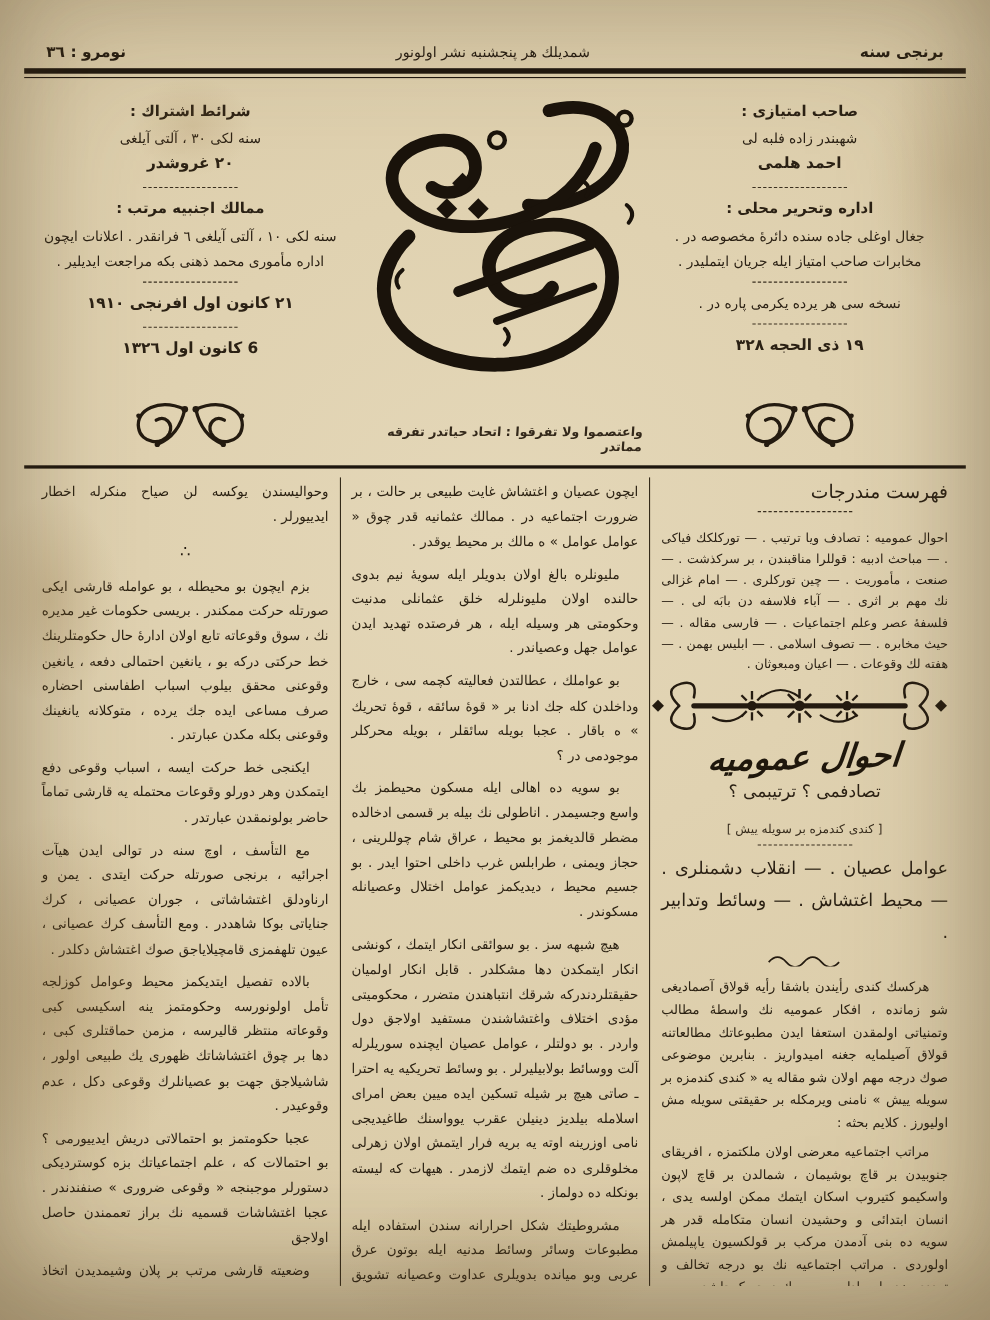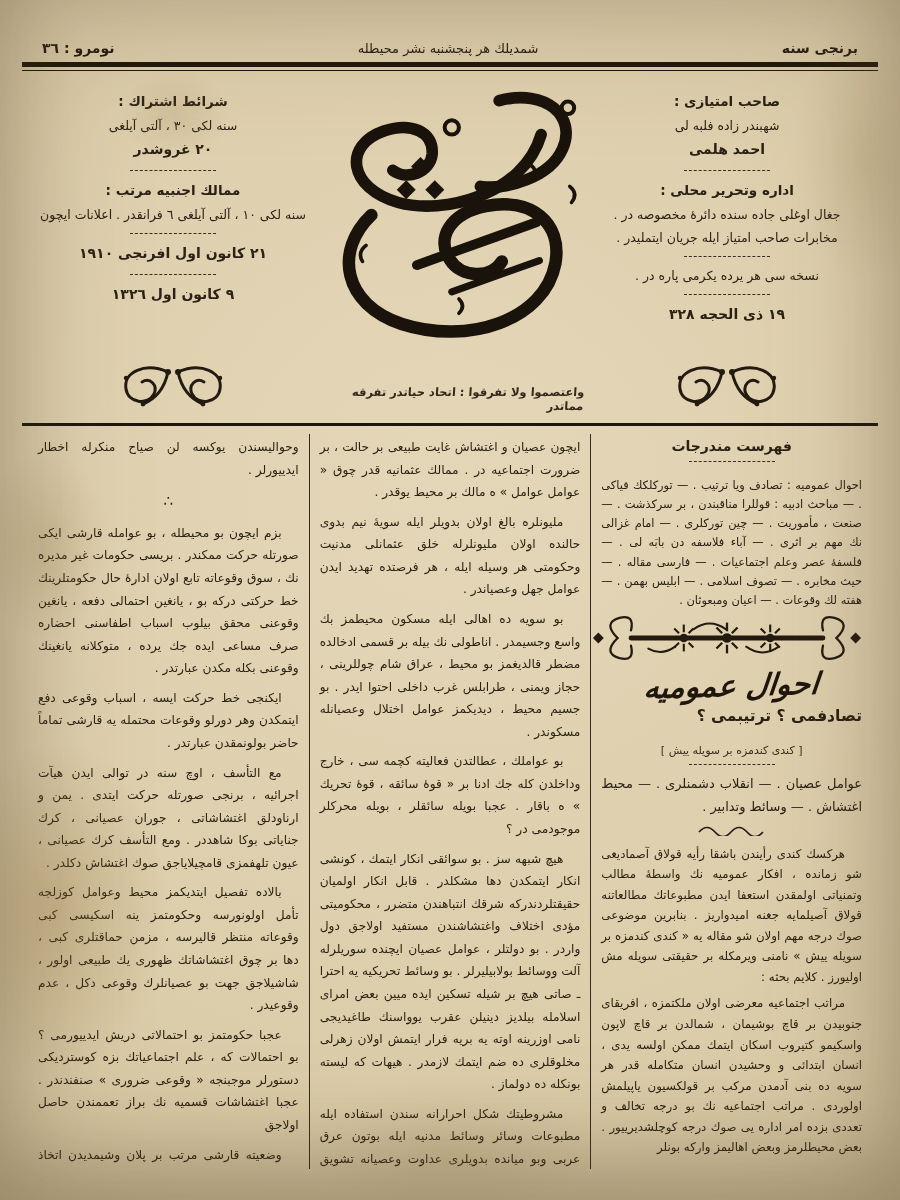--- a/index.html
+++ b/index.html
@@ -83,60 +83,60 @@
     color:#2c2213;
   }
   .para.cont{text-indent:0;}
   .para.mark{
     text-align:center;text-indent:0;font-size:15px;letter-spacing:0;
     margin:2px 0 6px 0;color:#241b10;
   }
   .col-right .para{font-size:11.8px;line-height:1.74;margin-bottom:6px;}
 
   .contents-title{
-    margin:2px 0 2px 0;text-align:center;
-    font-size:14px;font-weight:bold;
+    margin:2px 0 2px 0;
+    font-size:17px;font-weight:normal;
   }
   .contents-body{
     margin:14px 0 4px 0;
     font-size:11.4px;line-height:1.68;text-align:justify;
   }
   .floral-band{display:block;margin:4px auto 6px auto;}
   .article-title{
     margin:0;text-align:center;
     font-size:30px;font-weight:bold;font-style:italic;
     transform:rotate(-1.5deg) skewX(-7deg);
     color:#1f170c;
   }
   .article-subtitle{
-    margin:4px 0 0 0;
-    font-size:15.5px;font-weight:bold;
+    margin:4px 0 0 0;text-align:center;
+    font-size:15.5px;font-weight:normal;
   }
   .article-note{
     margin:19px 0 0 0;text-align:center;
     font-size:11px;color:#382d1d;
   }
   .topics{
-    margin:2px 0 2px 0;font-size:13px;line-height:1.8;text-align:justify;
+    margin:2px 0 2px 0;font-size:16px;line-height:1.8;text-align:justify;
   }
   .squiggle-row{text-align:center;margin:0 0 4px 0;}
 </style>
 </head>
 <body>
 
 <div class="page">
   <div class="stain s1"></div>
   <div class="stain s2"></div>
   <div class="stain s3"></div>
   <div class="stain s4"></div>
   <div class="stain s5"></div>
 
   <div class="topline">
     <span>برنجى سنه</span>
-    <span class="center">شمديلك هر پنجشنبه نشر محيطله</span>
+    <span class="center">شمديلك هر پنجشنبه نشر اولونور</span>
     <span>نومرو : ٣٦</span>
   </div>
   <div class="double-rule"></div>
 
   <div class="masthead">
 
     <div class="mh-box">
       <div class="b-title">صاحب امتيازى :</div>
       <div>شهبندر زاده فلبه لى</div>
       <div class="bold-line">احمد هلمى</div>
@@ -194,24 +194,25 @@
       <div class="motto">واعتصموا ولا تفرقوا : اتحاد حياتدر تفرقه مماتدر</div>
     </div>
 
     <div class="mh-box">
       <div class="b-title">شرائط اشتراك :</div>
       <div>سنه لكى ٣٠ ، آلتى آيلغى</div>
       <div class="bold-line">٢٠ غروشدر</div>
       <div class="mini-rule"></div>
       <div class="b-title">ممالك اجنبيه مرتب :</div>
       <div>سنه لكى ١٠ ، آلتى آيلغى ٦ فرانقدر . اعلانات ايچون</div>
+      <div>اداره مأمورى محمد ذهنى بكه مراجعت ايديلير .</div>
       <div class="mini-rule"></div>
       <div class="bold-line">٢١ كانون اول افرنجى ١٩١٠</div>
       <div class="mini-rule"></div>
-      <div class="bold-line">٩ كانون اول ١٣٢٦</div>
+      <div class="bold-line">6 كانون اول ١٣٢٦</div>
       <div class="scrolls">
         <svg width="120" height="48" viewBox="0 0 120 48">
           <g fill="none" stroke="#241b10" stroke-width="3" stroke-linecap="round">
             <path d="M55 12 C 32 2, 10 12, 13 29 C 15 43, 35 46, 41 34 C 45 25, 37 17, 29 22"></path>
             <path d="M55 12 C 52 26, 45 38, 30 44"></path>
             <path d="M65 12 C 88 2, 110 12, 107 29 C 105 43, 85 46, 79 34 C 75 25, 83 17, 91 22"></path>
             <path d="M65 12 C 68 26, 75 38, 90 44"></path>
           </g>
           <g fill="#241b10">
             <circle cx="55" cy="12" r="3"></circle>
@@ -305,22 +306,22 @@
       </div>
       <div>
           <p class="para">هركسك كندى رأيندن باشقا رأيه قولاق آصماديغى شو زمانده ، افكار عموميه نك واسطهٔ مطالب وتمنياتى اولمقدن استعفا ايدن مطبوعاتك مطالعاتنه قولاق آصيلمايه جغنه اميدواريز . بنابرين موضوعى صوك درجه مهم اولان شو مقاله يه « كندى كندمزه بر سويله ييش » نامنى ويرمكله بر حقيقتى سويله مش اوليورز . كلايم بحثه :</p>
           <p class="para">مراتب اجتماعيه معرضى اولان ملكتمزه ، افريقاى جنوبيدن بر قاچ بوشيمان ، شمالدن بر قاچ لاپون واسكيمو كتيروب اسكان ايتمك ممكن اولسه يدى ، انسان ابتدائى و وحشيدن انسان متكامله قدر هر سويه ده بنى آدمدن مركب بر قولكسيون ياپيلمش اولوردى . مراتب اجتماعيه نك بو درجه تخالف و تعددى بزده امر اداره يى صوك درجه كوچلشديرييور . بعض محيطلرمز وبعض اهاليمز واركه بونلر</p>
         </div>
     </div>
 
     <div class="col col-middle">
         <p class="para cont">ايچون عصيان و اغتشاش غايت طبيعى بر حالت ، بر ضرورت اجتماعيه در . ممالك عثمانيه قدر چوق « عوامل عوامل » ه مالك بر محيط يوقدر .</p>
         <p class="para">مليونلره بالغ اولان بدويلر ايله سويهٔ نيم بدوى حالنده اولان مليونلرله خلق عثمانلى مدنيت وحكومتى هر وسيله ايله ، هر فرصتده تهديد ايدن عوامل جهل وعصياندر .</p>
+        <p class="para">بو عواملك ، عطالتدن فعاليته كچمه سى ، خارج وداخلدن كله جك ادنا بر « قوهٔ سائقه ، قوهٔ تحريك » ه باقار . عجبا بويله سائقلر ، بويله محركلر موجودمى در ؟</p>
         <p class="para">بو سويه ده اهالى ايله مسكون محيطمز بك واسع وجسيمدر . اناطولى نك بيله بر قسمى ادخالده مضطر قالديغمز بو محيط ، عراق شام چوللرينى ، حجاز ويمنى ، طرابلس غرب داخلى احتوا ايدر . بو جسيم محيط ، ديديكمز عوامل اختلال وعصيانله مسكوندر .</p>
-        <p class="para">بو عواملك ، عطالتدن فعاليته كچمه سى ، خارج وداخلدن كله جك ادنا بر « قوهٔ سائقه ، قوهٔ تحريك » ه باقار . عجبا بويله سائقلر ، بويله محركلر موجودمى در ؟</p>
         <p class="para">هيچ شبهه سز . بو سوائقى انكار ايتمك ، كونشى انكار ايتمكدن دها مشكلدر . قابل انكار اولميان حقيقتلردندركه شرقك انتباهندن متضرر ، محكوميتى مؤدى اختلاف واغتشاشندن مستفيد اولاجق دول واردر . بو دولتلر ، عوامل عصيان ايچنده سوريلرله آلت ووسائط بولابيليرلر . بو وسائط تحريكيه يه احترا ـ صاتى هيچ بر شيله تسكين ايده ميين بعض امراى اسلامله بيلديز دينيلن عقرب يوواسنك طاغيديجى نامى اوزرينه اوته يه بريه فرار ايتمش اولان زهرلى مخلوقلرى ده ضم ايتمك لازمدر . هيهات كه ليسته بونكله ده دولماز .</p>
         <p class="para">مشروطيتك شكل احرارانه سندن استفاده ايله مطبوعات وسائر وسائط مدنيه ايله بوتون عرق عربى وبو ميانده بدويلرى عداوت وعصيانه تشويق وتشجيع ايدنلر ده وار .</p>
       </div>
 
     <div class="col col-left">
         <p class="para cont">وحواليسندن يوكسه لن صياح منكرله اخطار ايدييورلر .</p>
         <p class="para mark">∴</p>
         <p class="para">بزم ايچون بو محيطله ، بو عوامله قارشى ايكى صورتله حركت ممكندر . بريسى حكومات غير مديره نك ، سوق وقوعاته تابع اولان ادارهٔ حال حكومتلرينك خط حركتى دركه بو ، يانغين احتمالى دفعه ، يانغين وقوعنى محقق بيلوب اسباب اطفاسنى احضاره صرف مساعى ايده جك يرده ، متوكلانه يانغينك وقوعنى بكله مكدن عبارتدر .</p>
         <p class="para">ايكنجى خط حركت ايسه ، اسباب وقوعى دفع ايتمكدن وهر دورلو وقوعات محتمله يه قارشى تماماً حاضر بولونمقدن عبارتدر .</p>
         <p class="para">مع التأسف ، اوچ سنه در توالى ايدن هيآت اجرائيه ، برنجى صورتله حركت ايتدى . يمن و ارناودلق اغتشاشاتى ، جوران عصيانى ، كرك جناياتى بوكا شاهددر . ومع التأسف كرك عصيانى ، عيون تلهفمزى قامچيلاياجق صوك اغتشاش دكلدر .</p>

